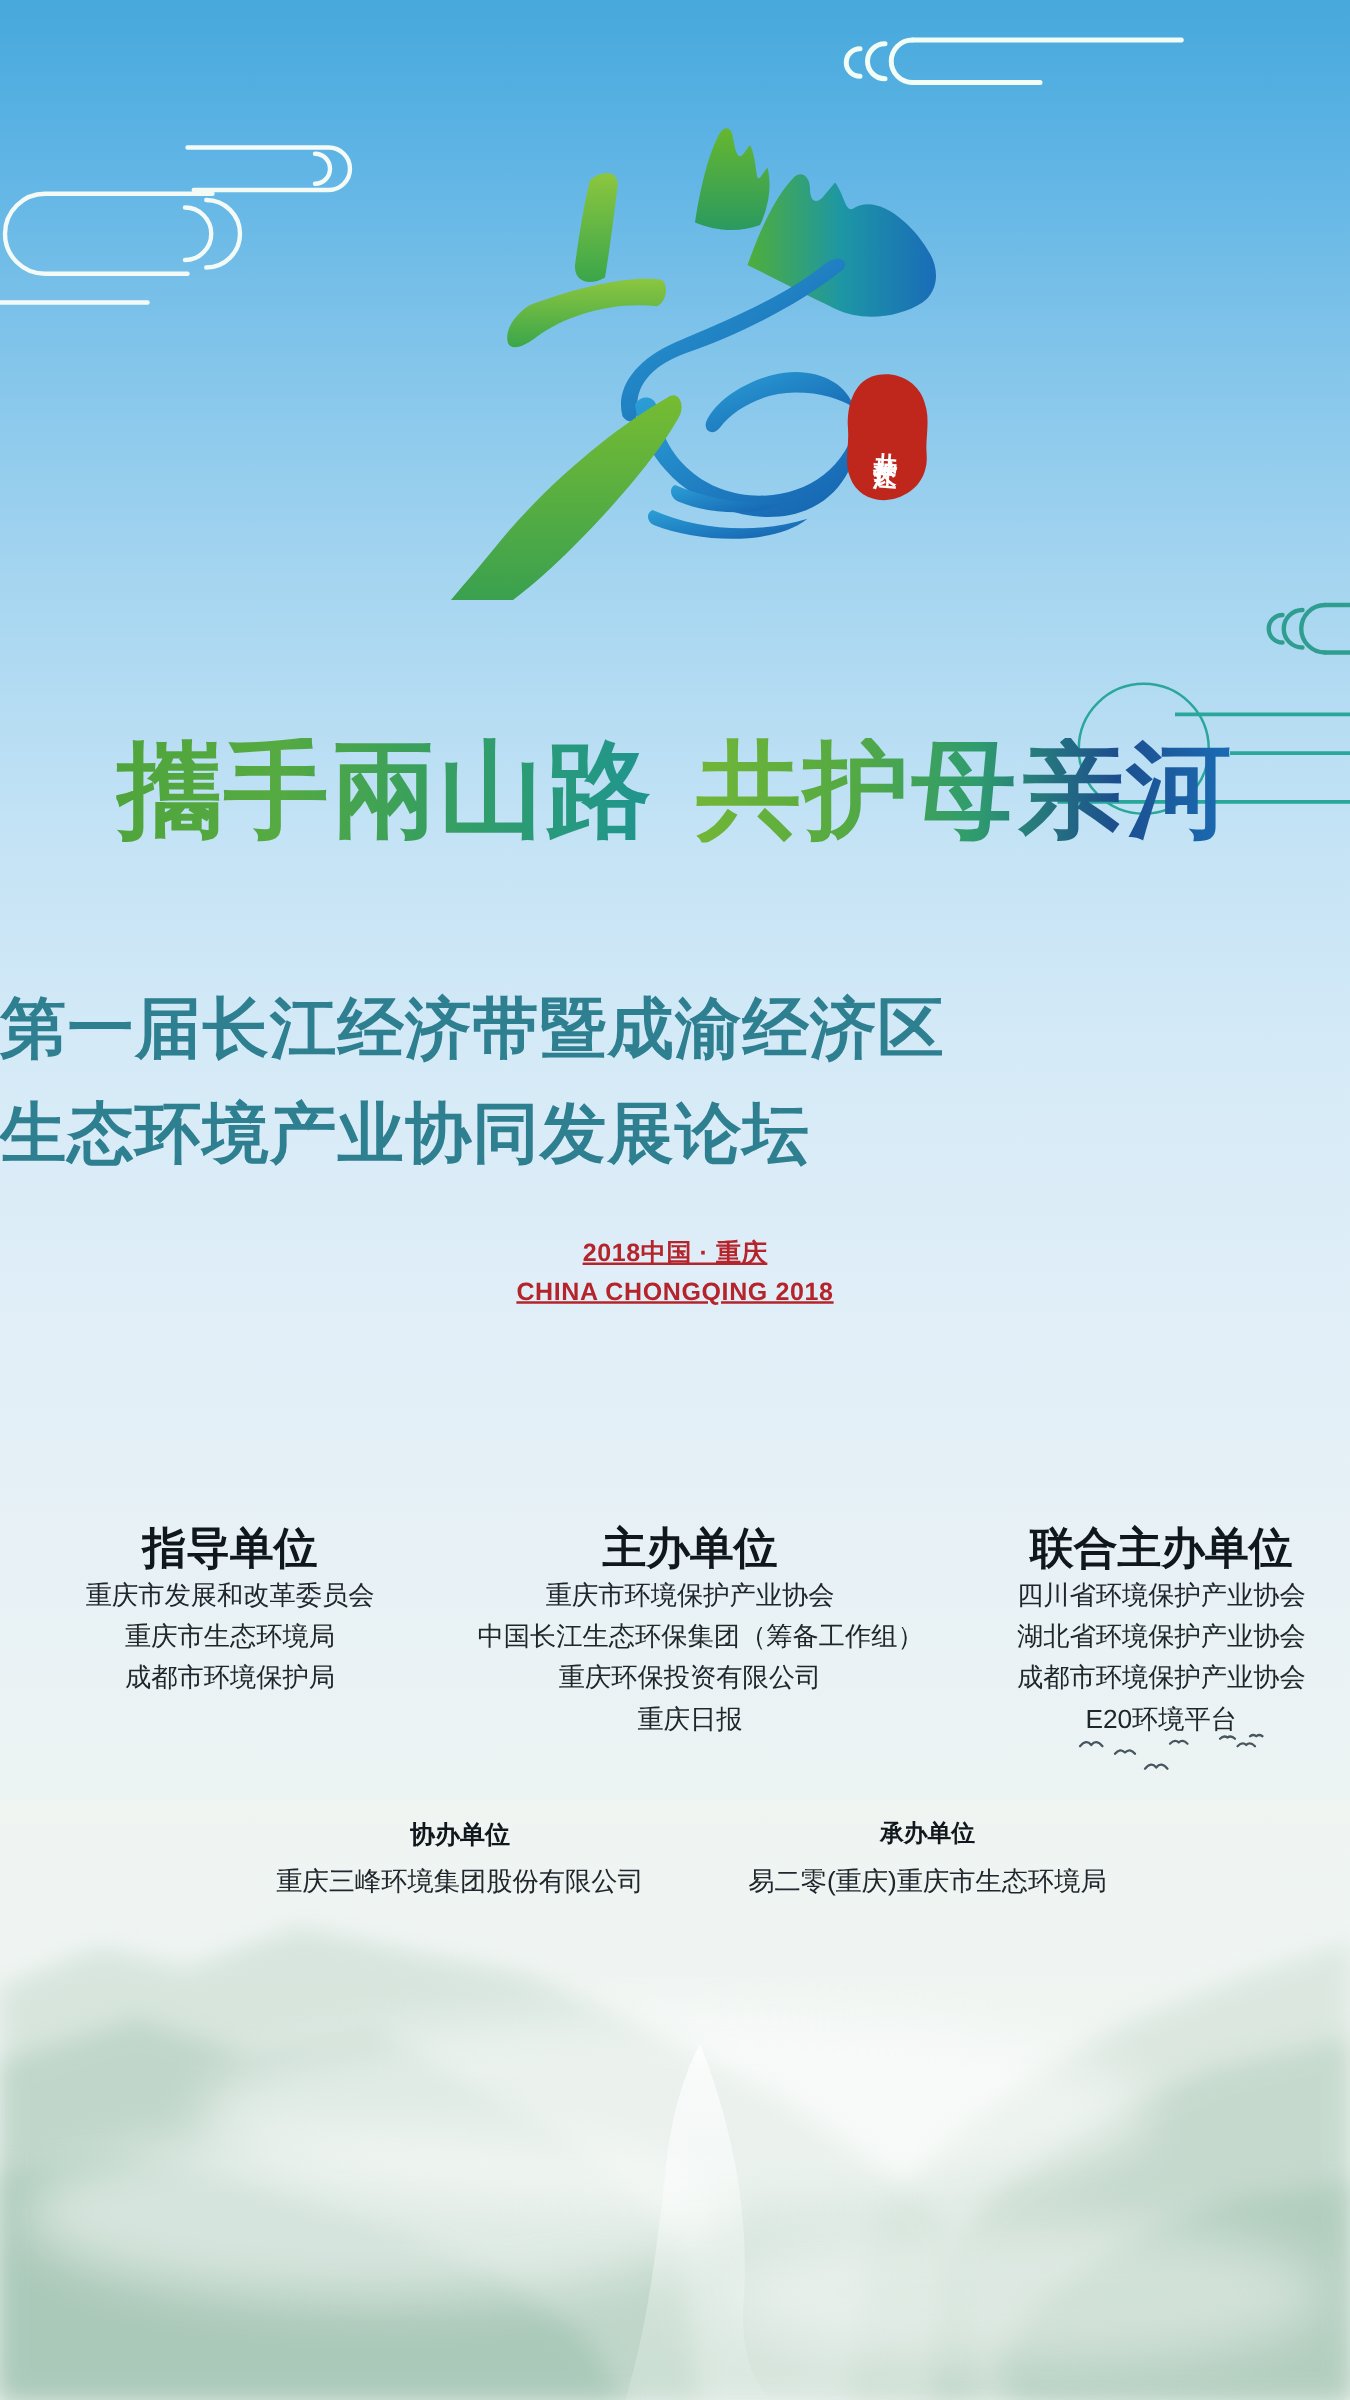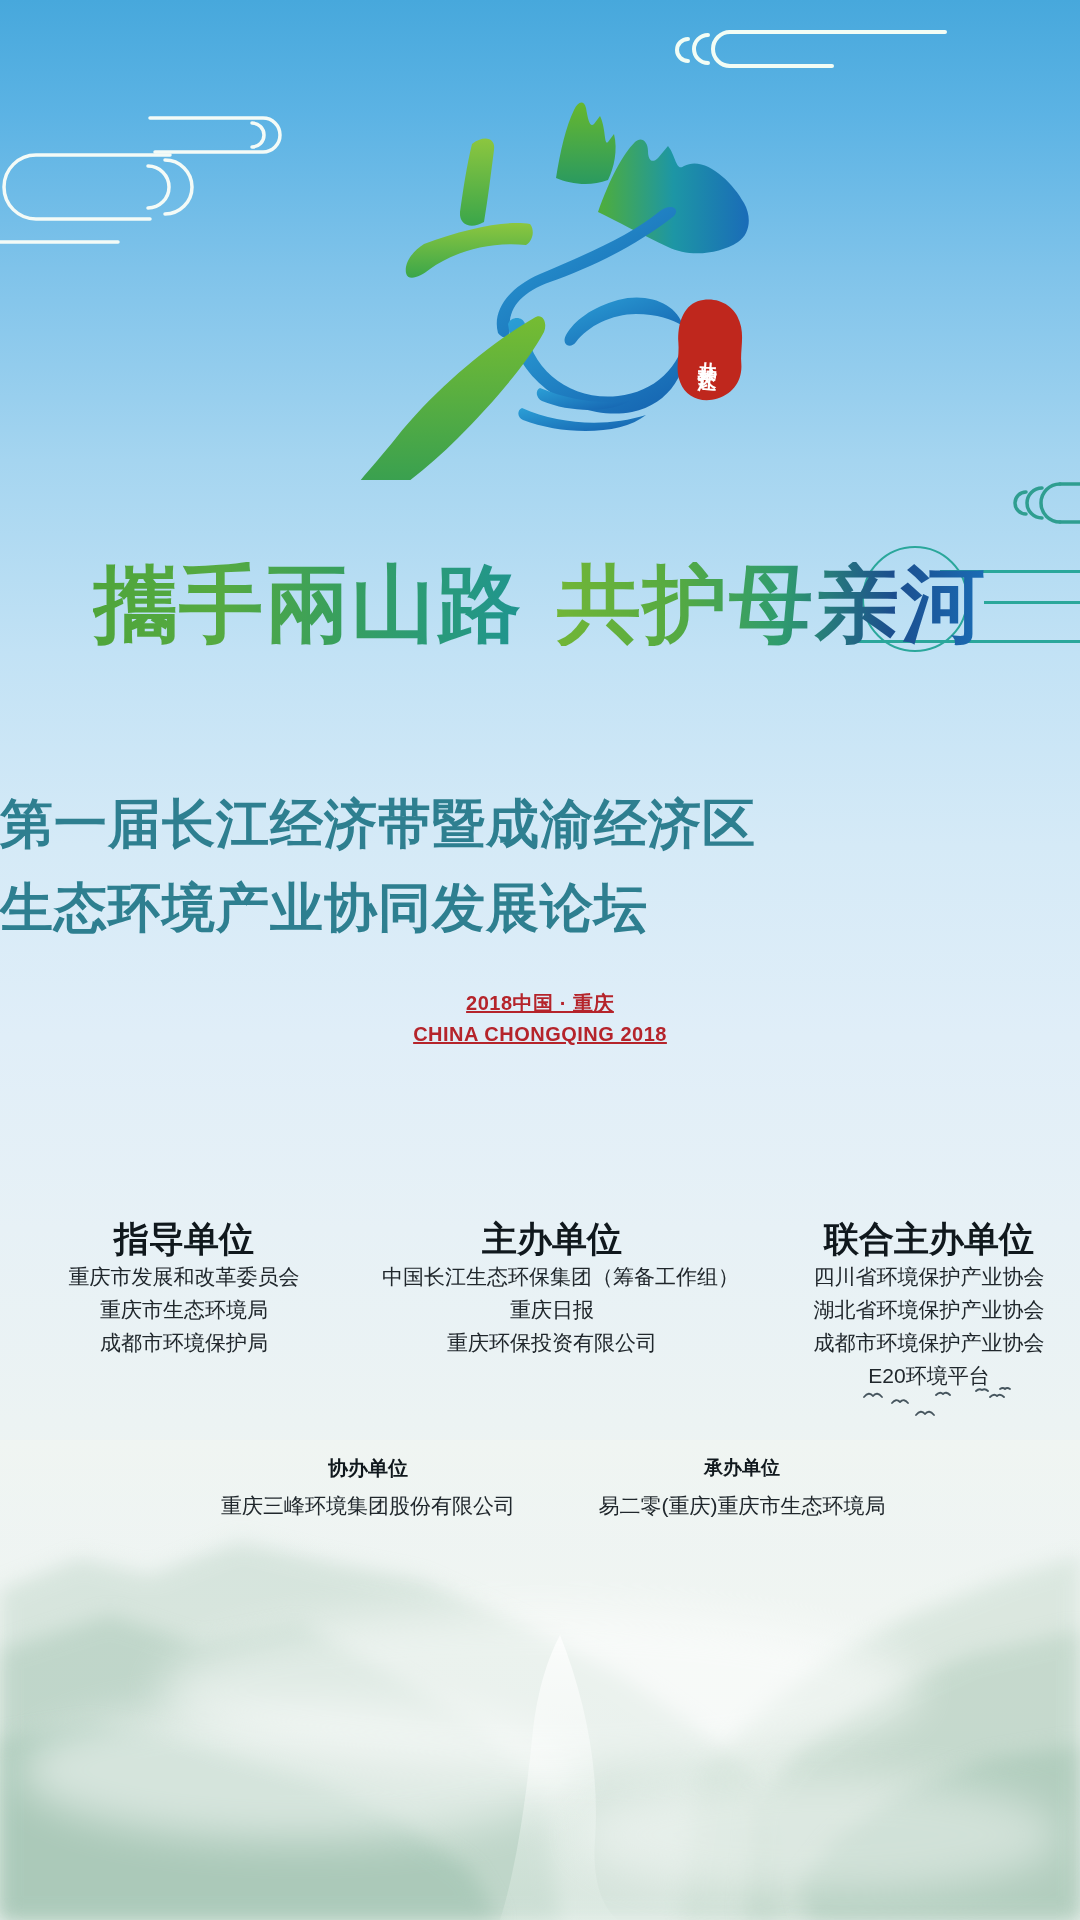--- a/index.html
+++ b/index.html
@@ -8,21 +8,21 @@
     font-family:"Liberation Sans","DejaVu Sans",sans-serif;
     background:linear-gradient(180deg,
       #47a8dc 0%,#5cb3e4 6%,#7fc3ea 14%,#a5d5f0 24%,
       #c2e2f5 34%,#d5eaf7 44%,#e0eef8 54%,#e7f1f6 64%,
       #ecf3f3 74%,#f0f5f2 84%,#eef4f1 100%);
   }
   .abs{position:absolute;}
   svg{display:block;}
   
   .slogan{left:0;top:534px;width:1080px;height:140px;display:flex;
-    justify-content:center;align-items:center;gap:34px;z-index:3;}
+    justify-content:center;align-items:flex-end;gap:34px;z-index:3;}
   .slogan span{
     font-size:84px;font-weight:900;letter-spacing:2px;line-height:1;
     -webkit-background-clip:text;background-clip:text;color:transparent;
     white-space:nowrap;}
   .slogan .p1{background-image:linear-gradient(92deg,#4fa53b 0%,#55aa41 30%,#3aa05b 55%,#2a9b78 78%,#1f9490 100%);}
   .slogan .p2{background-image:linear-gradient(92deg,#72b637 0%,#55aa42 28%,#2f9c6e 52%,#1c4e8e 78%,#1a6db6 100%);}
   .deco-line{height:3px;background:#2aa79b;z-index:2;}
   .deco-circle{width:102px;height:102px;border:2.5px solid #2aa79b;border-radius:50%;
     left:862px;top:546px;z-index:2;}
   
@@ -145,23 +145,24 @@
 
   <div class="abs org" style="left:24px;top:1222px;width:320px;">
     <div class="hdr">指导单位</div>
     <div class="item">重庆市发展和改革委员会</div>
     <div class="item">重庆市生态环境局</div>
     <div class="item">成都市环境保护局</div>
   </div>
 
   <div class="abs org" style="left:382px;top:1222px;width:340px;">
     <div class="hdr">主办单位</div>
+    <div class="item">重庆市环境保护产业协会</div>
     <div class="item">中国长江生态环保集团（筹备工作组）</div>
+    <div class="item">重庆环保投资有限公司</div>
     <div class="item">重庆日报</div>
-    <div class="item">重庆环保投资有限公司</div>
   </div>
 
   <div class="abs org" style="left:749px;top:1222px;width:360px;">
     <div class="hdr">联合主办单位</div>
     <div class="item">四川省环境保护产业协会</div>
     <div class="item">湖北省环境保护产业协会</div>
     <div class="item">成都市环境保护产业协会</div>
     <div class="item">E20环境平台</div>
   </div>
 

